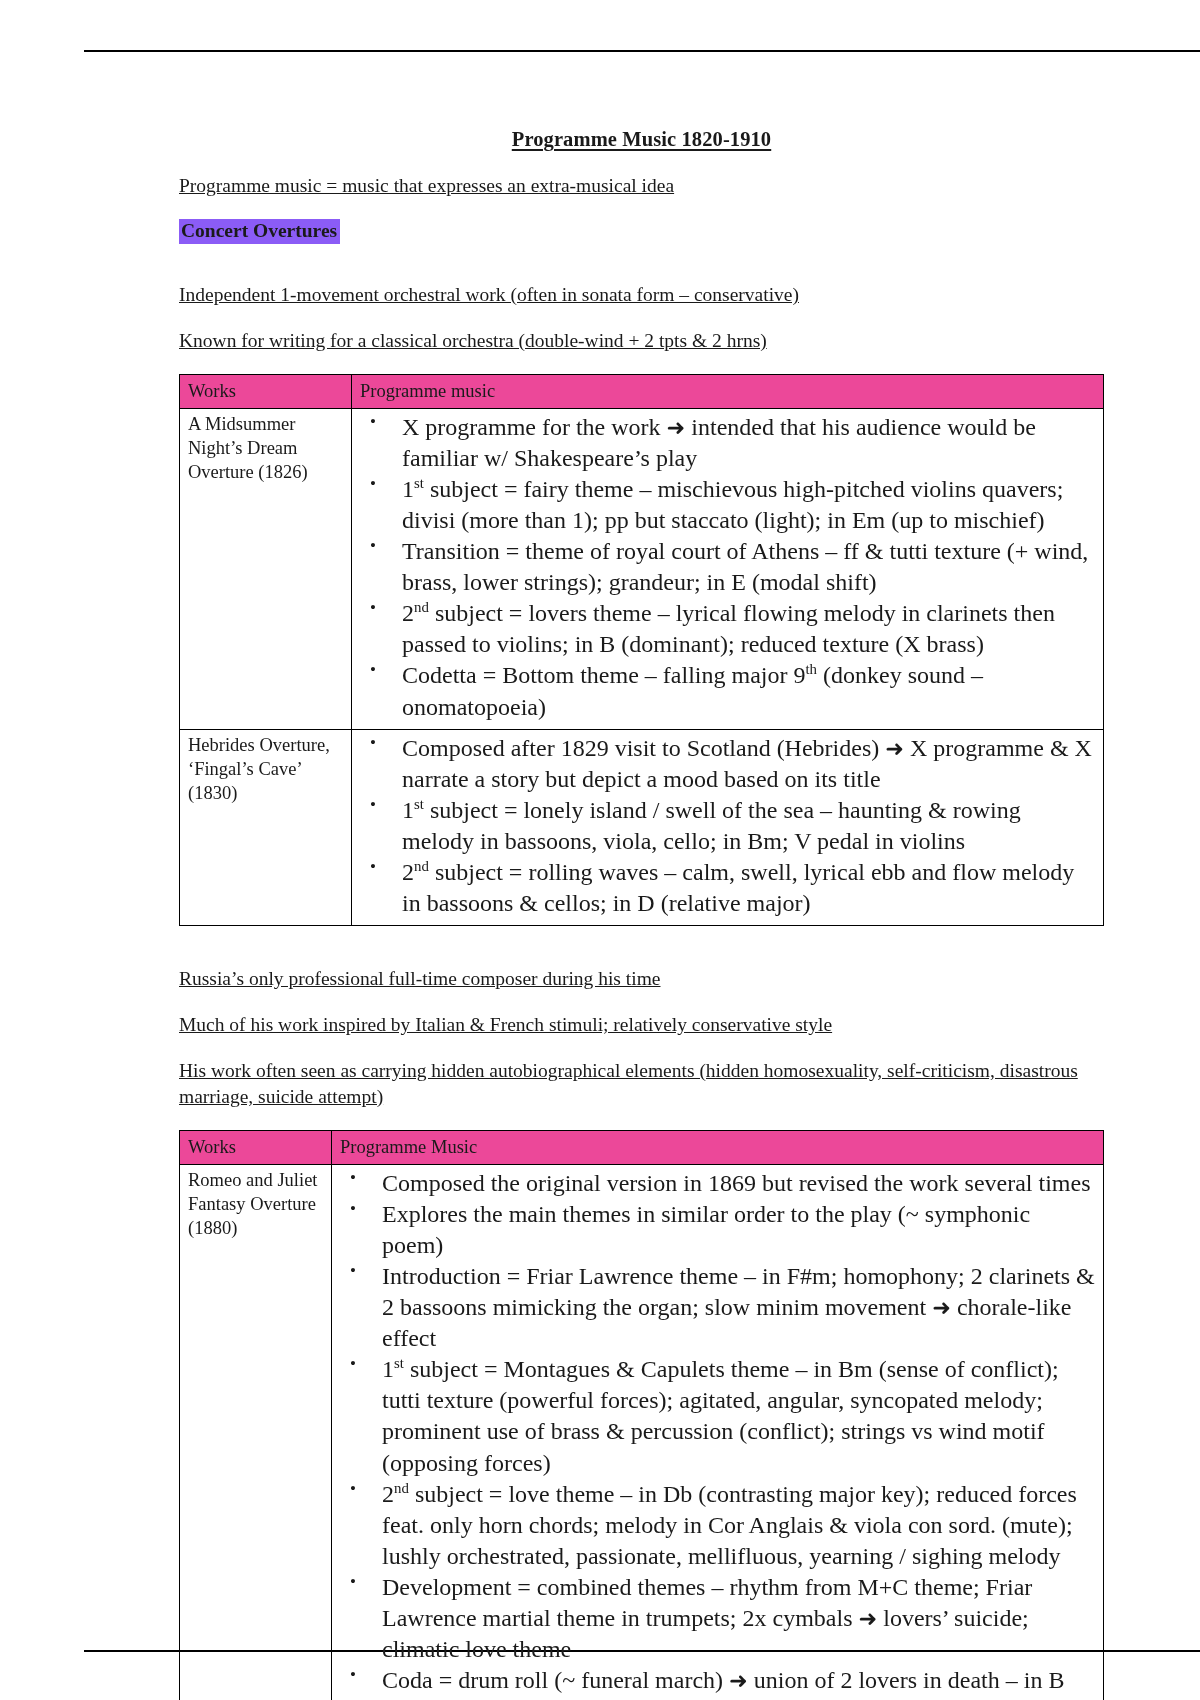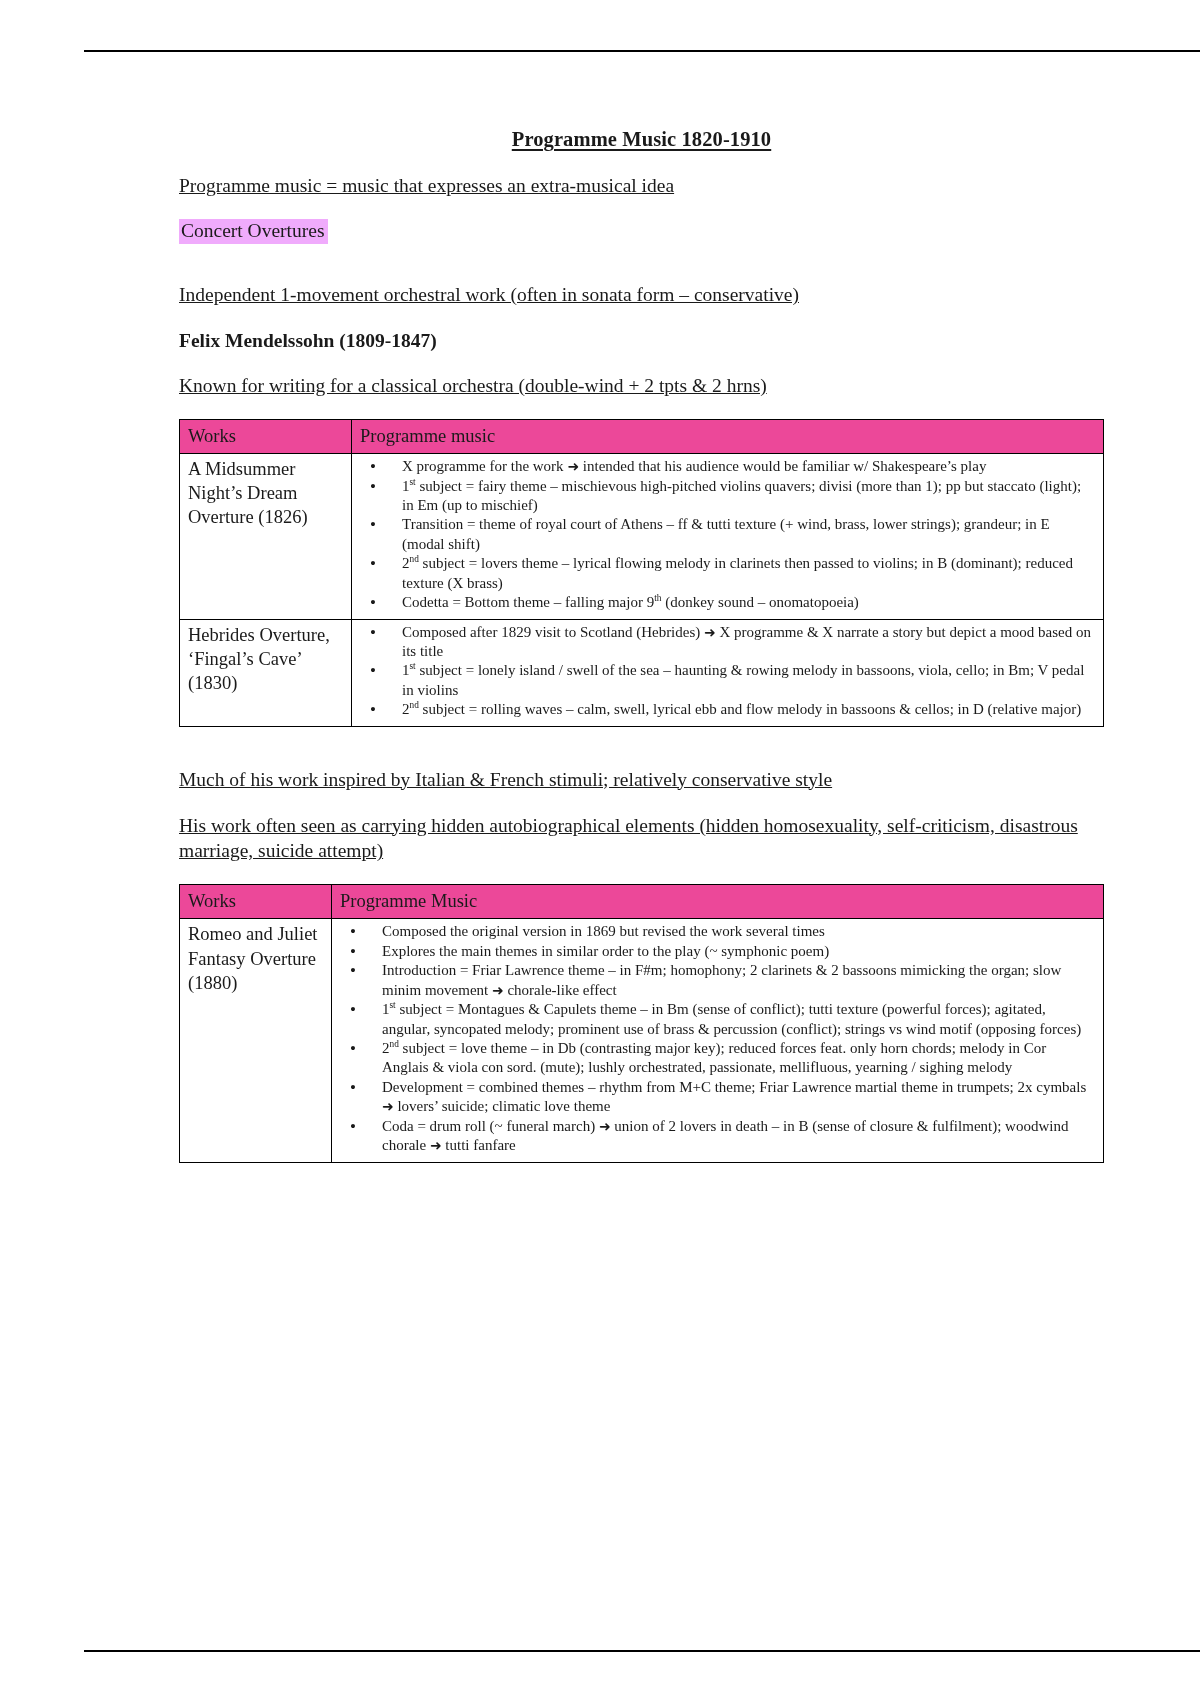--- a/index.html
+++ b/index.html
@@ -54,22 +54,22 @@
   }
   p.para {
     font-size: 19.5px;
     line-height: 1.33;
     margin: 0 0 20px 0;
     text-decoration: underline;
   }
   .highlight-heading {
     display: inline-block;
     font-size: 19.5px;
-    font-weight: normal;
-    background: #f0abfc;
+    font-weight: bold;
+    background: #8b5cf6;
     padding: 1px 3px 2px 2px;
     margin: 0 0 19px 0;
   }
   .heading-wrap { margin: 0 0 19px 0; }
   h2.composer {
     font-size: 19.5px;
     font-weight: bold;
     margin: 0 0 20px 0;
     line-height: 1.3;
   }
@@ -101,21 +101,21 @@
   ul.bullets {
     margin: 0;
     padding: 0 0 0 0;
     list-style: none;
   }
   ul.bullets li {
     position: relative;
     padding-left: 42px;
     margin: 0 0 0 0;
     line-height: 1.295;
-    font-size: 15px;
+    font-size: 24px;
   }
   ul.bullets li::before {
     content: "\2022";
     position: absolute;
     left: 10px;
     top: -1px;
     font-size: 17px;
   }
   sup {
     font-size: 0.62em;
@@ -142,21 +142,20 @@
     <h1 class="doc-title">Programme Music 1820-1910</h1>
 
     <p class="para">Programme music = music that expresses an extra-musical idea</p>
 
     <div class="heading-wrap">
       <span class="highlight-heading">Concert Overtures</span>
     </div>
 
     <p class="para">Independent 1-movement orchestral work (often in sonata form – conservative)</p>
 
-    <h2 class="composer">Felix Mendelssohn (1809-1847)</h2>
 
     <p class="para">Known for writing for a classical orchestra (double-wind + 2 tpts &amp; 2 hrns)</p>
 
     <table class="notes t1">
       <colgroup>
           <col class="c1">
           <col>
         </colgroup>
       <thead>
         <tr>
@@ -186,20 +185,21 @@
               <li>2<sup>nd</sup> subject = rolling waves – calm, swell, lyrical ebb and flow melody in bassoons &amp; cellos; in D (relative major)</li>
             </ul>
           </td>
         </tr>
       </tbody>
     </table>
 
     <div class="gap-lg"></div>
 
 
+    <p class="para">Russia’s only professional full-time composer during his time</p>
     <p class="para">Much of his work inspired by Italian &amp; French stimuli; relatively conservative style</p>
     <p class="para">His work often seen as carrying hidden autobiographical elements (hidden homosexuality, self-criticism, disastrous marriage, suicide attempt)</p>
 
     <table class="notes t2">
       <colgroup>
           <col class="c1">
           <col>
         </colgroup>
       <thead>
         <tr>

